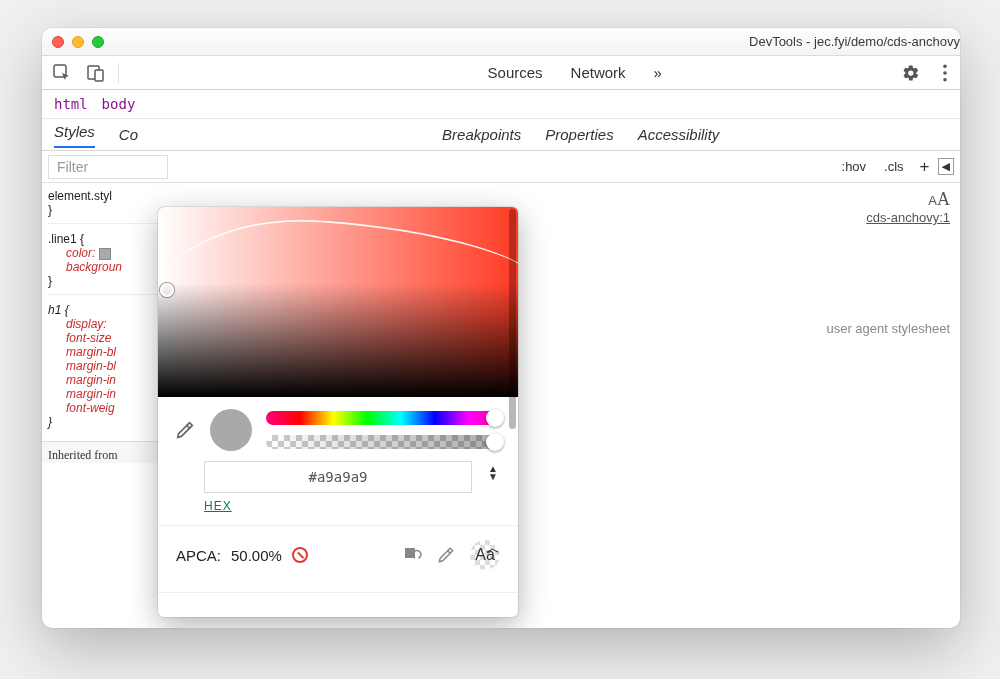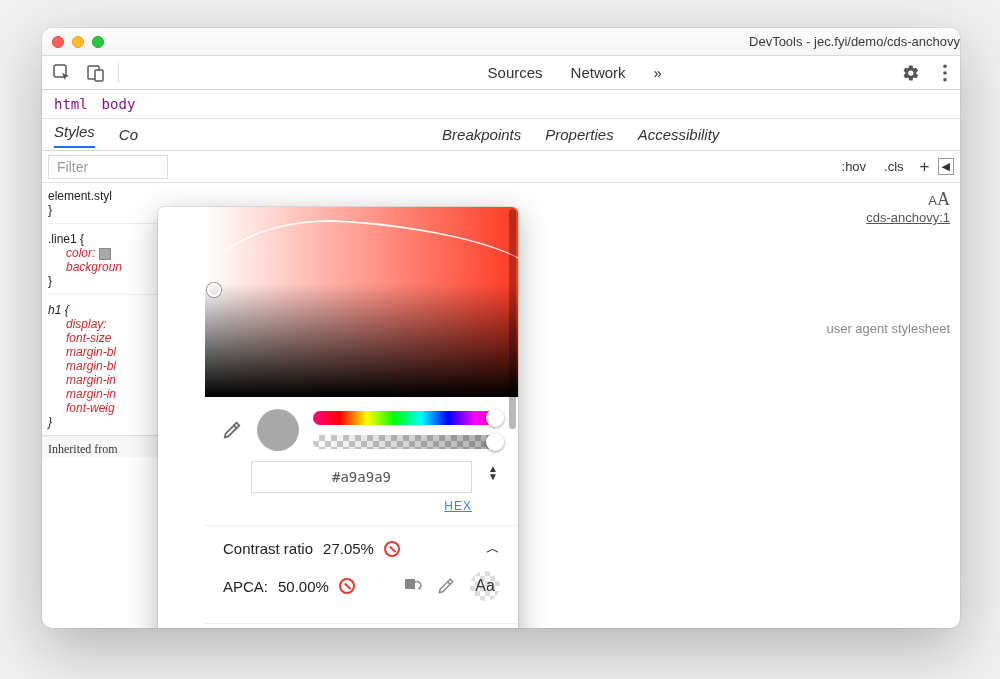--- a/index.html
+++ b/index.html
@@ -27,28 +27,28 @@
 .spacer { flex:1; }
 .styleopts { display:flex; align-items:center; gap:2px; padding-right:6px; font-family: Menlo, Consolas, monospace; font-size:13px; color:#333; }
 .styleopts .opt { padding:3px 7px; border:1px solid transparent; }
 .plusbox { font-size:17px; padding:0 6px; }
 .togglebox { border:1px solid #999; padding:1px 3px; font-size:11px; }
 .content { flex:1; position:relative; overflow:hidden; }
 .leftcol { position:absolute; left:0; top:0; bottom:0; width:140px; padding:6px 0 6px 6px; font-family: Menlo, Consolas, monospace; font-size:12px; color:#222; overflow:hidden; }
 .leftcol .sel { color:#222; }
 .leftcol .prop { color:#c92c2c; margin-left:18px; font-style:italic; }
 .leftcol .sec { margin-top:6px; border-top:1px solid #eee; padding-top:8px; }
-.leftcol .inh { border-top:1px solid #ddd; margin-top:6px; padding-top:6px; background:#f7f7f7; font-style:normal; font-family:-apple-system; color:#333; margin-left:-6px; padding-left:6px; }
+.leftcol .inh { border-top:1px solid #ddd; margin-top:12px; padding-top:6px; background:#f7f7f7; font-style:normal; font-family:-apple-system; color:#333; margin-left:-6px; padding-left:6px; }
 .swatch { display:inline-block; width:12px; height:12px; background:#a9a9a9; border:1px solid #888; vertical-align:middle; margin-left:4px; }
 .rightlinks { position:absolute; right:10px; top:6px; font-family: Menlo, Consolas, monospace; font-size:13px; color:#555; text-align:right; }
 .rightlinks .aa { font-size:18px; font-family:-apple-system; }
 .rightlinks .lnk { text-decoration:underline; margin-top:0; }
 .rightlinks .uas { color:#888; margin-top:96px; }
 
-.picker { position:absolute; left:116px; top:24px; width:360px; background:#fff; border-radius:6px; box-shadow:0 8px 30px rgba(0,0,0,.3), 0 0 0 1px rgba(0,0,0,.08); z-index:50; overflow:hidden;padding-left:47px; }
+.picker { position:absolute; left:116px; top:24px; width:360px; background:#fff; border-radius:6px; box-shadow:0 8px 30px rgba(0,0,0,.3), 0 0 0 1px rgba(0,0,0,.08); z-index:50; overflow:hidden; }
 .pick-area { height:190px; position:relative; }
 .pick-bg { position:absolute; inset:0; background:
   linear-gradient(to top, #000 0%, rgba(0,0,0,0) 60%),
   linear-gradient(to right, #fff 0%, rgba(255,255,255,0) 100%),
   #ff3b24; }
 .pick-curve { position:absolute; left:-4%; top:8%; width:110%; height:70%; border:2px solid rgba(255,255,255,.9); border-bottom:none; border-left:none; border-right:none; border-radius:200px 260px 0 0 / 130px 60px 0 0; transform:rotate(4deg); }
 .pick-cursor { position:absolute; left:2px; top:76px; width:14px; height:14px; border-radius:50%; border:2px solid #fff; box-shadow:0 0 0 1px rgba(0,0,0,.4); }
 .pick-scroll { position:absolute; right:2px; top:2px; bottom:2px; width:7px; background:transparent; }
 .pick-scroll::after { content:""; position:absolute; right:0; top:0; width:7px; height:220px; background:rgba(0,0,0,.28); border-radius:4px; }
 .pick-row { display:flex; align-items:center; padding:12px 16px 4px 16px; gap:14px; }
@@ -56,21 +56,21 @@
 .bigcircle { width:42px; height:42px; border-radius:50%; background:#a9a9a9; }
 .sliders { flex:1; display:flex; flex-direction:column; gap:10px; }
 .slider { height:14px; border-radius:7px; position:relative; }
 .hue { background:linear-gradient(to right,#ff0080,#ff0000,#ffff00,#00ff00,#00ffff,#0000ff,#ff00ff,#ff0080); }
 .alpha { background:
   linear-gradient(to right, #fff, #a9a9a9),
   repeating-conic-gradient(#ccc 0 25%, #fff 0 50%) 0 0/12px 12px; background-blend-mode:multiply,normal; }
 .sthumb { position:absolute; right:-2px; top:-2px; width:18px; height:18px; background:#fff; border-radius:50%; box-shadow:0 1px 3px rgba(0,0,0,.4); }
 .hex-row { padding:6px 46px 2px 46px; position:relative; }
 .hex-in { width:100%; border:1px solid #d9d9d9; padding:7px; text-align:center; font-family:Menlo,monospace; font-size:14px; color:#555; }
-.hex-lbl { text-align:right; color:#3b82f6; font-size:12px; letter-spacing:1px; margin-top:6px;text-decoration:underline; }
+.hex-lbl { text-align:left; color:#0f766e; font-size:12px; letter-spacing:1px; margin-top:6px;text-decoration:underline; }
 .spin { position:absolute; right:20px; top:10px; color:#333; font-size:10px; display:flex; flex-direction:column; line-height:8px; }
 .contrast { border-top:1px solid #eee; margin-top:10px; padding:14px 18px 8px 18px; position:relative; }
 .crow { display:flex; align-items:center; gap:10px; font-size:15px; color:#222; margin-bottom:14px; }
 .no-icon { width:16px; height:16px; border:2px solid #e53935; border-radius:50%; position:relative; }
 .no-icon::after { content:""; position:absolute; left:2px; right:2px; top:50%; height:2px; background:#e53935; transform:rotate(45deg) translateY(-1px); }
 .expand { position:absolute; right:18px; top:14px; font-size:14px; }
 .apca-icons { margin-left:auto; display:flex; align-items:center; gap:14px; }
 .grayglyph { color:#888; font-size:18px; }
 .aabox { width:30px; height:30px; border-radius:50%; background:repeating-conic-gradient(#ddd 0 25%, #fff 0 50%) 0 0/10px 10px; display:flex; align-items:center; justify-content:center; font-size:16px; color:#333; }
 .palette { border-top:1px solid #eee; padding:12px 18px; display:flex; align-items:center; gap:14px; }
@@ -212,25 +212,20 @@
         <input class="hex-in" value="#a9a9a9" style="">
         <div class="spin">
             <span>▲</span>
             <span>▼</span>
           </div>
         <div class="hex-lbl">HEX</div>
       </div>
 
       <div class="contrast">
         <div class="expand">︿</div>
-        <div class="crow">
-          <span>Contrast ratio</span>
-          <span>27.05%</span>
-          <span class="no-icon"></span>
-        </div>
         <div class="crow">
           <span>APCA:</span>
           <span>50.00%</span>
           <span class="no-icon"></span>
           <div class="apca-icons">
             <span class="grayglyph">
               <svg width="20" height="20" viewBox="0 0 20 20">
                   <path d="M3 3h10v10H3z" fill="#888"></path>
                   <path d="M13 13a4 4 0 1 1 4 0" fill="none" stroke="#888" stroke-width="1.5"></path>
                   <path d="M17 11l1 2-2 .5" fill="#888"></path>

